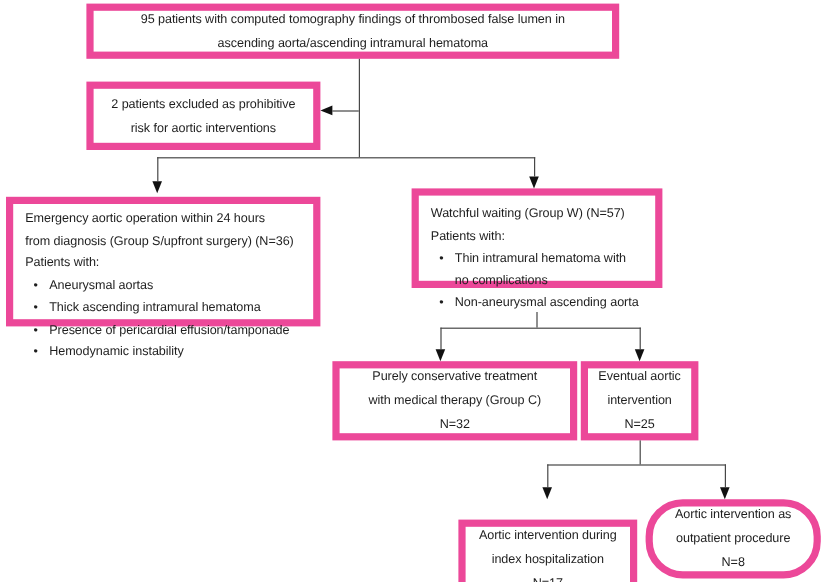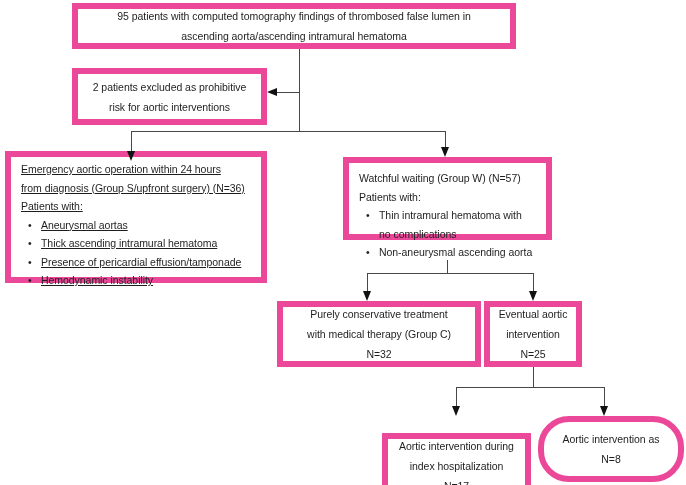--- a/index.html
+++ b/index.html
@@ -45,21 +45,21 @@
   }
   .arr-left {
     position: absolute; width: 0; height: 0;
     border-top: 4.5px solid transparent;
     border-bottom: 4.5px solid transparent;
     border-right: 10px solid #111111;
   }
   
   #box-enrollment   { left: 72px;  top: 3px;   width: 444px; height: 46px; }
   #box-excluded     { left: 72px;  top: 68px;  width: 195px; height: 57px; }
-  #box-group-s      { left: 5px;   top: 151px; width: 262px; height: 132px; padding: 3px 6px 0 10px; text-decoration: underline; }
+  #box-group-s      { left: 5px;   top: 164px; width: 262px; height: 108px; padding: 3px 6px 0 10px; }
   #box-group-w      { left: 343px; top: 157px; width: 209px; height: 83px; padding: 6px 6px 0 10px; }
   #box-group-c      { left: 277px; top: 301px; width: 204px; height: 66px; }
   #box-eventual     { left: 484px; top: 301px; width: 98px;  height: 66px; align-items: center; }
   #box-index-hosp   { left: 382px; top: 416px; width: 149px; height: 66px; margin-top: 17px; }
   #box-outpatient   { left: 538px; top: 416px; width: 146px; height: 66px; border-radius: 31px; }
   
   #v-main        { left: 299px; top: 49px;  height: 82px; }
   #h-excl        { left: 277px; top: 92px;  width: 22px; }
   #arr-excl      { left: 267px; top: 88px; }
   #h-branch1     { left: 131px; top: 131px; width: 315px; }
@@ -142,20 +142,21 @@
   </div>
 
   <div class="box center" id="box-index-hosp">
     <div class="line">Aortic intervention during</div>
     <div class="line">index hospitalization</div>
     <div class="line">N=17</div>
   </div>
 
   <div class="box center" id="box-outpatient">
     <div class="line">Aortic intervention as</div>
+    <div class="line">outpatient procedure</div>
     <div class="line">N=8</div>
   </div>
 
   <div class="vline" id="v-main"></div>
   <div class="hline" id="h-excl"></div>
   <div class="arr-left" id="arr-excl"></div>
 
   <div class="hline" id="h-branch1"></div>
   <div class="vline" id="v-a1"></div>
   <div class="arr-down" id="arr-a1"></div>

